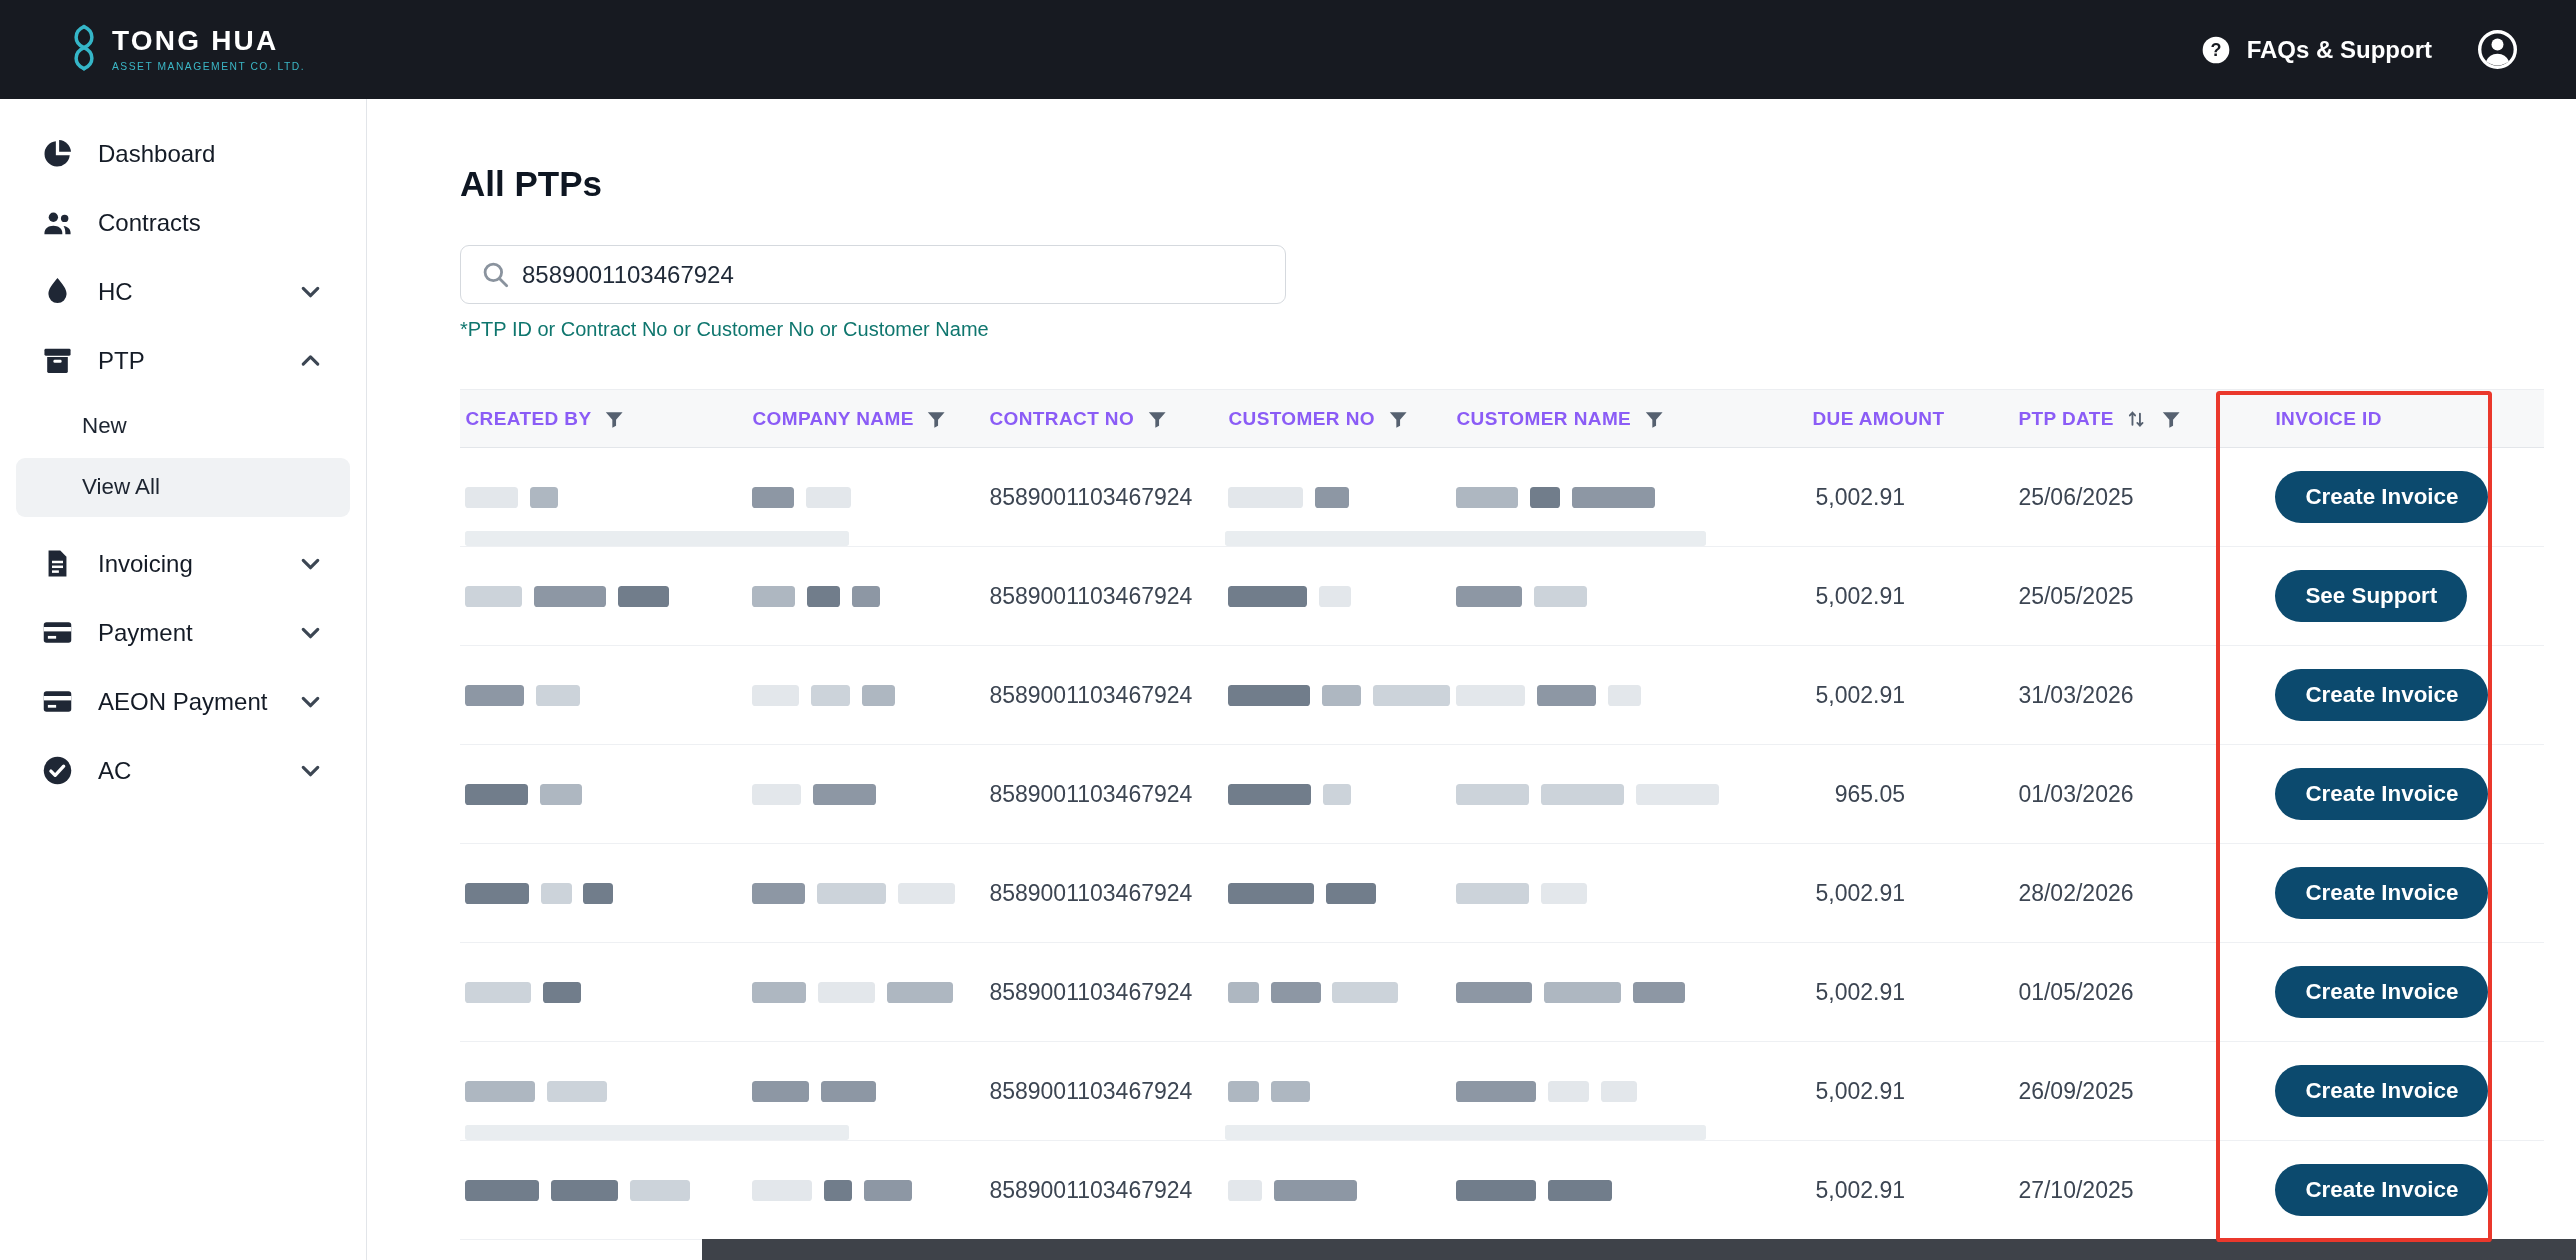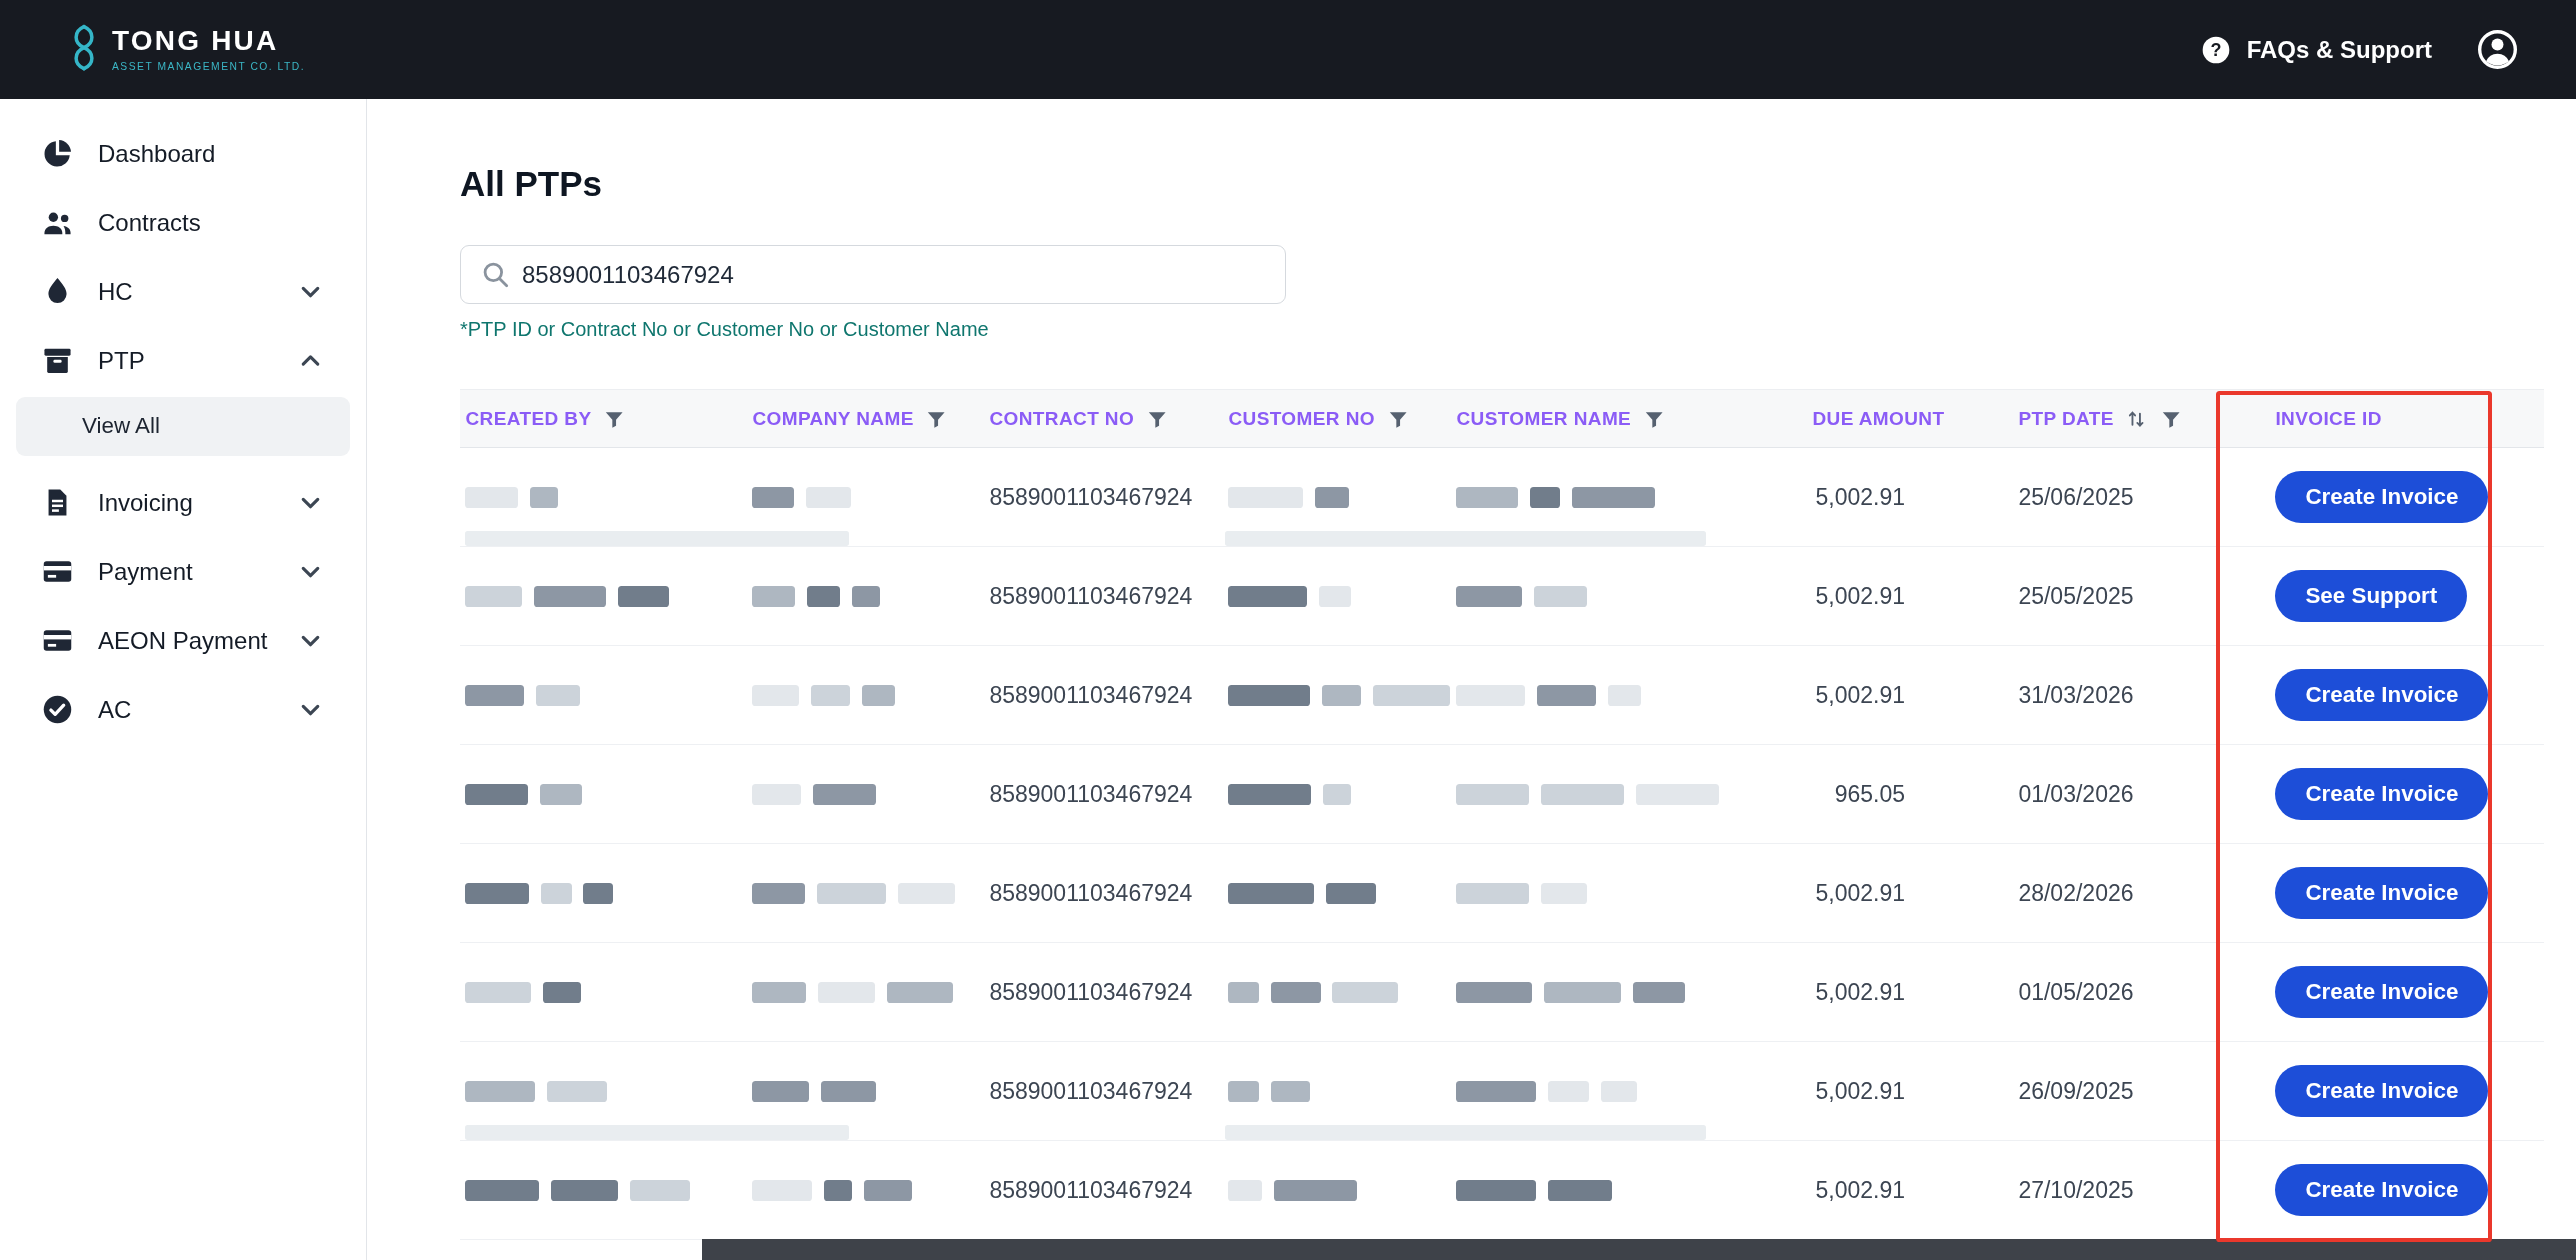--- a/index.html
+++ b/index.html
@@ -67,21 +67,21 @@
   .th { display:flex; align-items:center; gap:11.7px; font-size:19px; font-weight:700; color:#8b5cf6; letter-spacing:0.4px; padding-left:5.4px; }
   .th svg { width:22.4px; height:22.4px; display:block; }
   .tr { height:99px; align-items:center; border-bottom:0.9px solid #eef0f3; position:relative; }
   .td { font-size:23px; color:#3c4552; padding-left:5.4px; display:flex; align-items:center; gap:11.7px; }
   .td.due { justify-content:flex-end; padding-right:108px;text-align:center; }
   .blk { height:21.5px; border-radius:3.6px; display:inline-block; }
   .extra-bar { position:absolute; height:15.3px; border-radius:2.7px; background:#e9edf0; bottom:0px; z-index:2; }
 
   .btn {
     height:52px; padding:0 30px; border:none; border-radius:26px;
-    background:#1d4ed8; color:#ffffff; font-size:22.4px; font-weight:600;
+    background:#0c4a6e; color:#ffffff; font-size:22.4px; font-weight:600;
     font-family:"Liberation Sans", sans-serif; cursor:pointer; white-space:nowrap;
   }
 
   
   .annotation-box {
     position:absolute; left:2216px; top:391px; width:276px; height:851px;
     border:4.5px solid #ea382c; border-radius:3.6px; pointer-events:none; z-index:60;
   }
   .bottom-strip {
     position:absolute; left:702px; top:1239px; right:0; height:21.5px;
@@ -168,20 +168,21 @@
           </svg>
         </span>
         <span class="label">PTP</span>
         <span class="chev">
           <svg viewBox="0 0 24 24" fill="none" stroke="#3c4653" stroke-width="2.6" stroke-linecap="round" stroke-linejoin="round">
             <path d="M6 15l6-6 6 6"></path>
           </svg>
         </span>
       </div>
       <div class="sub-list">
+        <div class="sub-item">New</div>
         <div class="sub-item selected">View All</div>
       </div>
       <div class="side-item">
         <span class="icon">
           <svg viewBox="0 0 24 24" fill="#1f2735">
             <path d="M5.5 2.5h8.5l4.5 4.5v14.5h-13z"></path>
             <g fill="#fff">
               <rect x="8" y="10" width="8" height="1.8"></rect>
               <rect x="8" y="13.5" width="8" height="1.8"></rect>
               <rect x="8" y="17" width="5" height="1.8"></rect>

